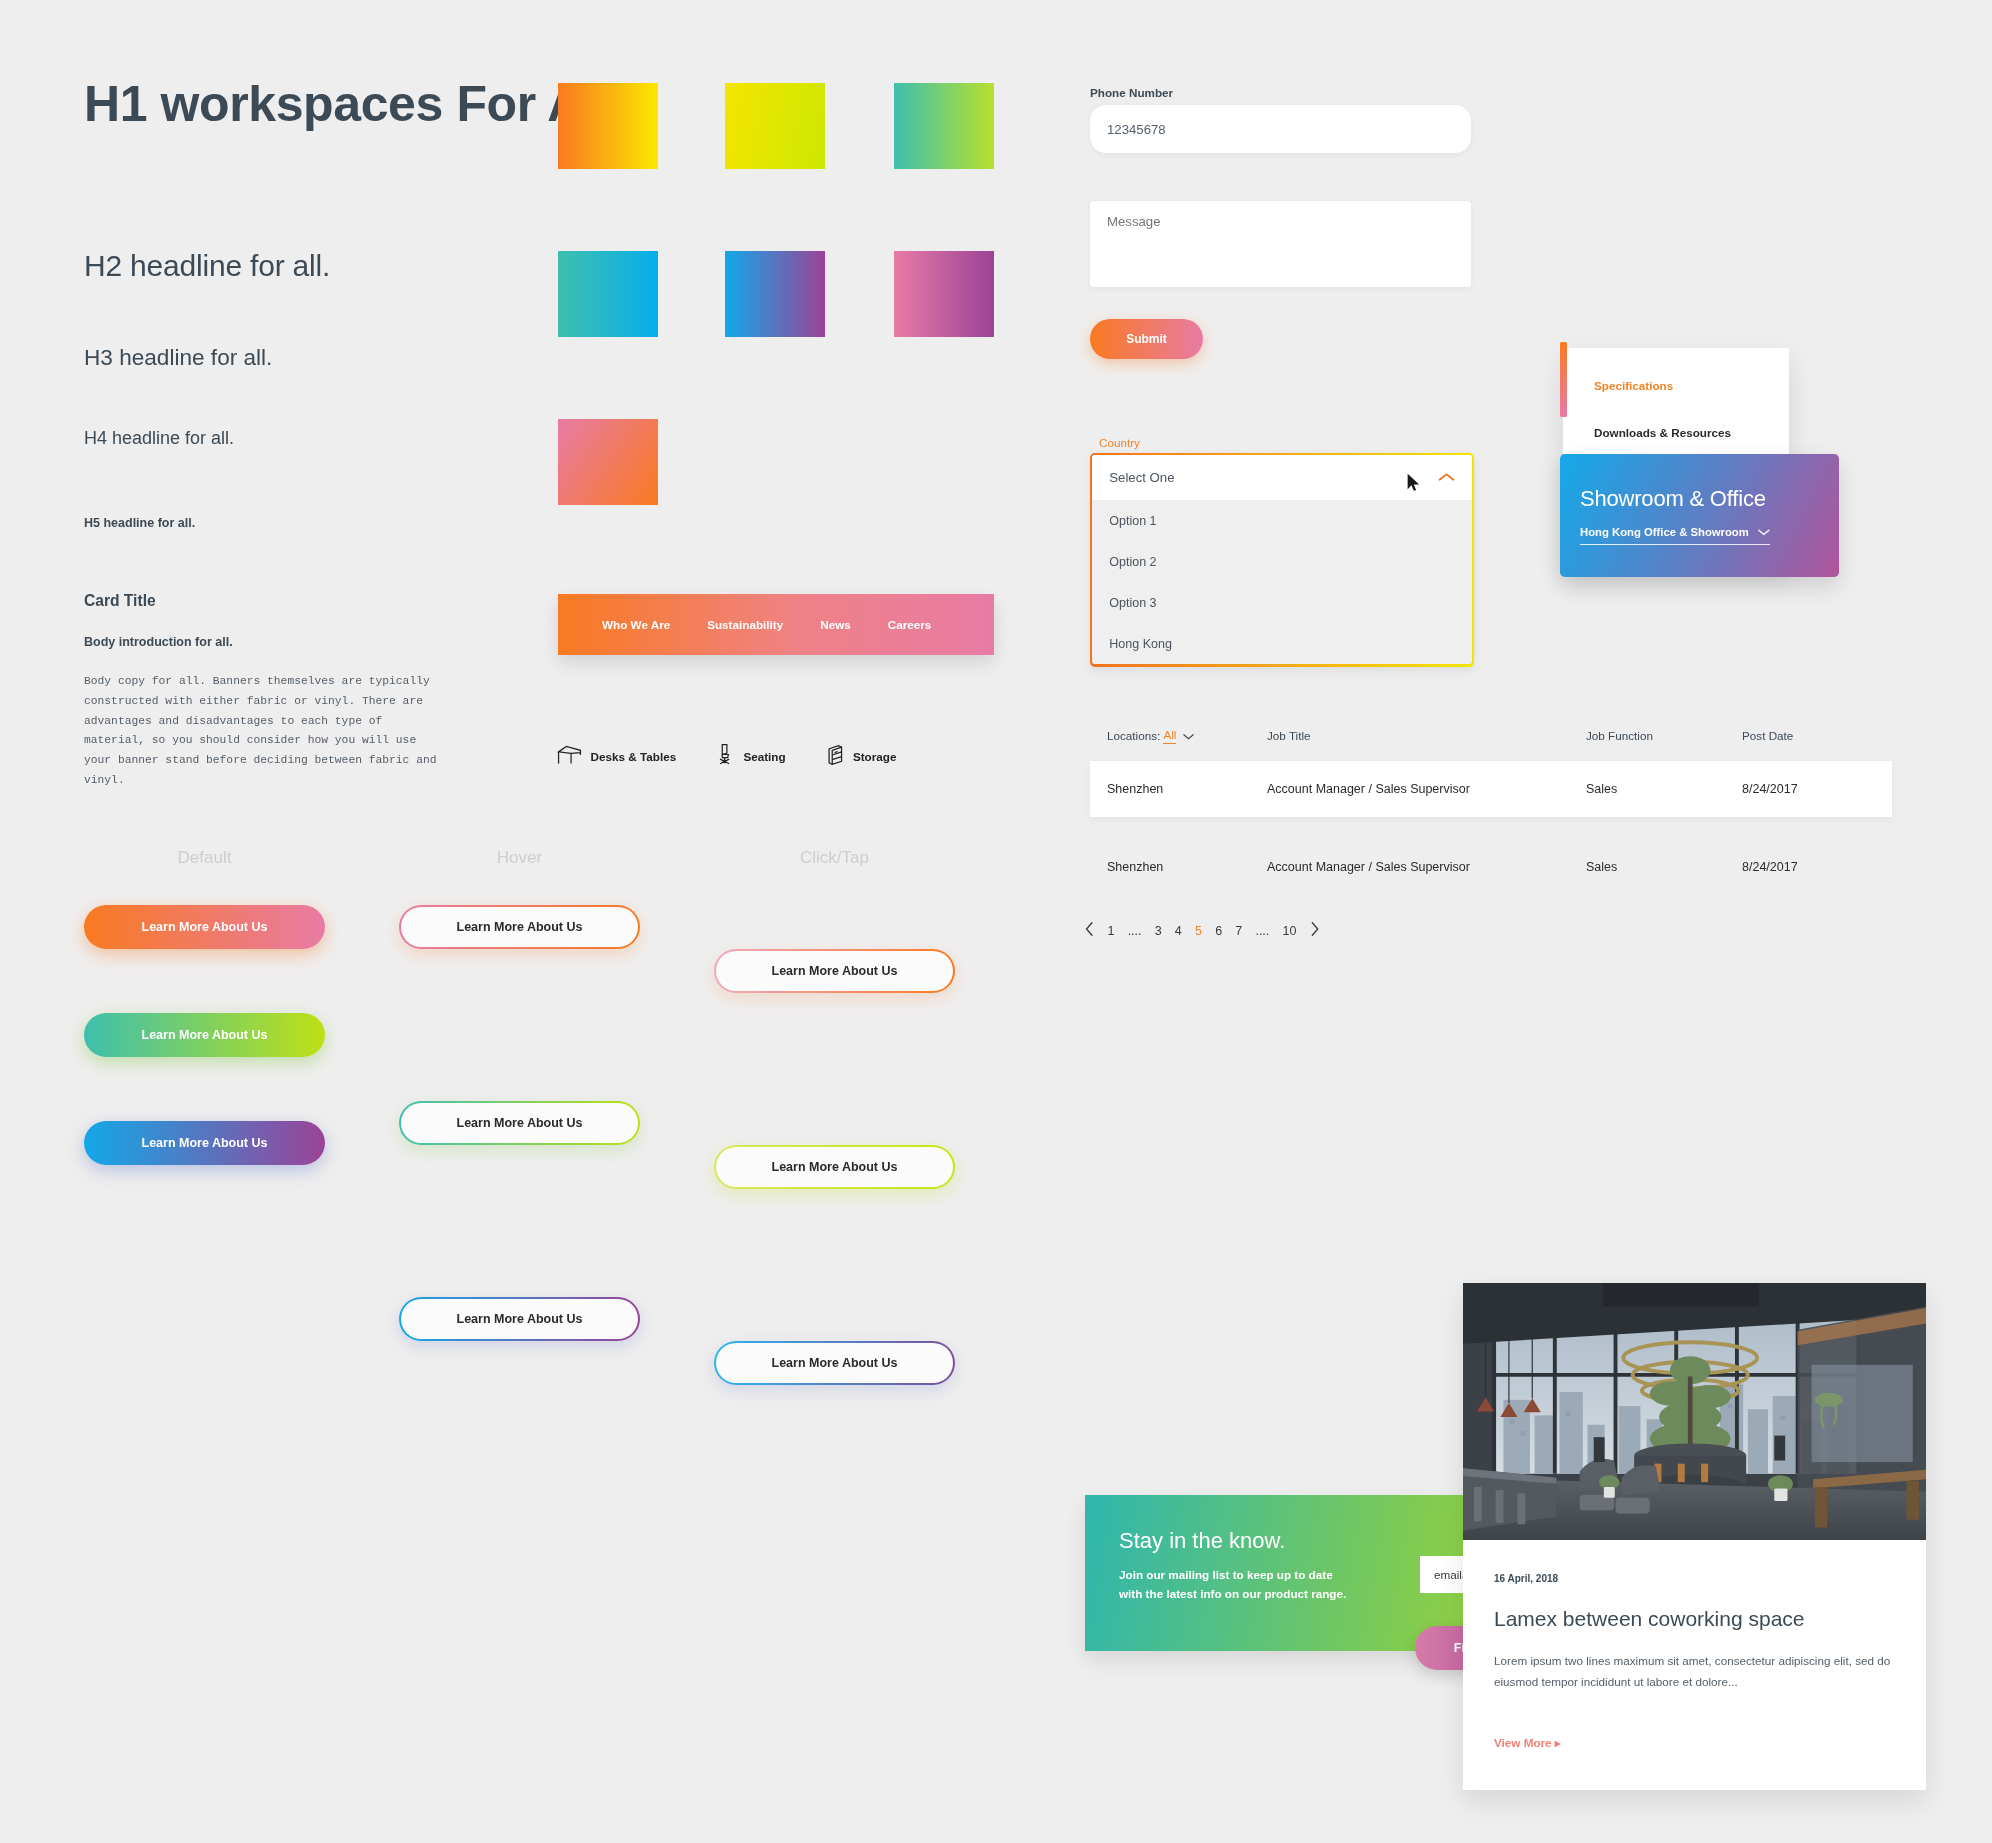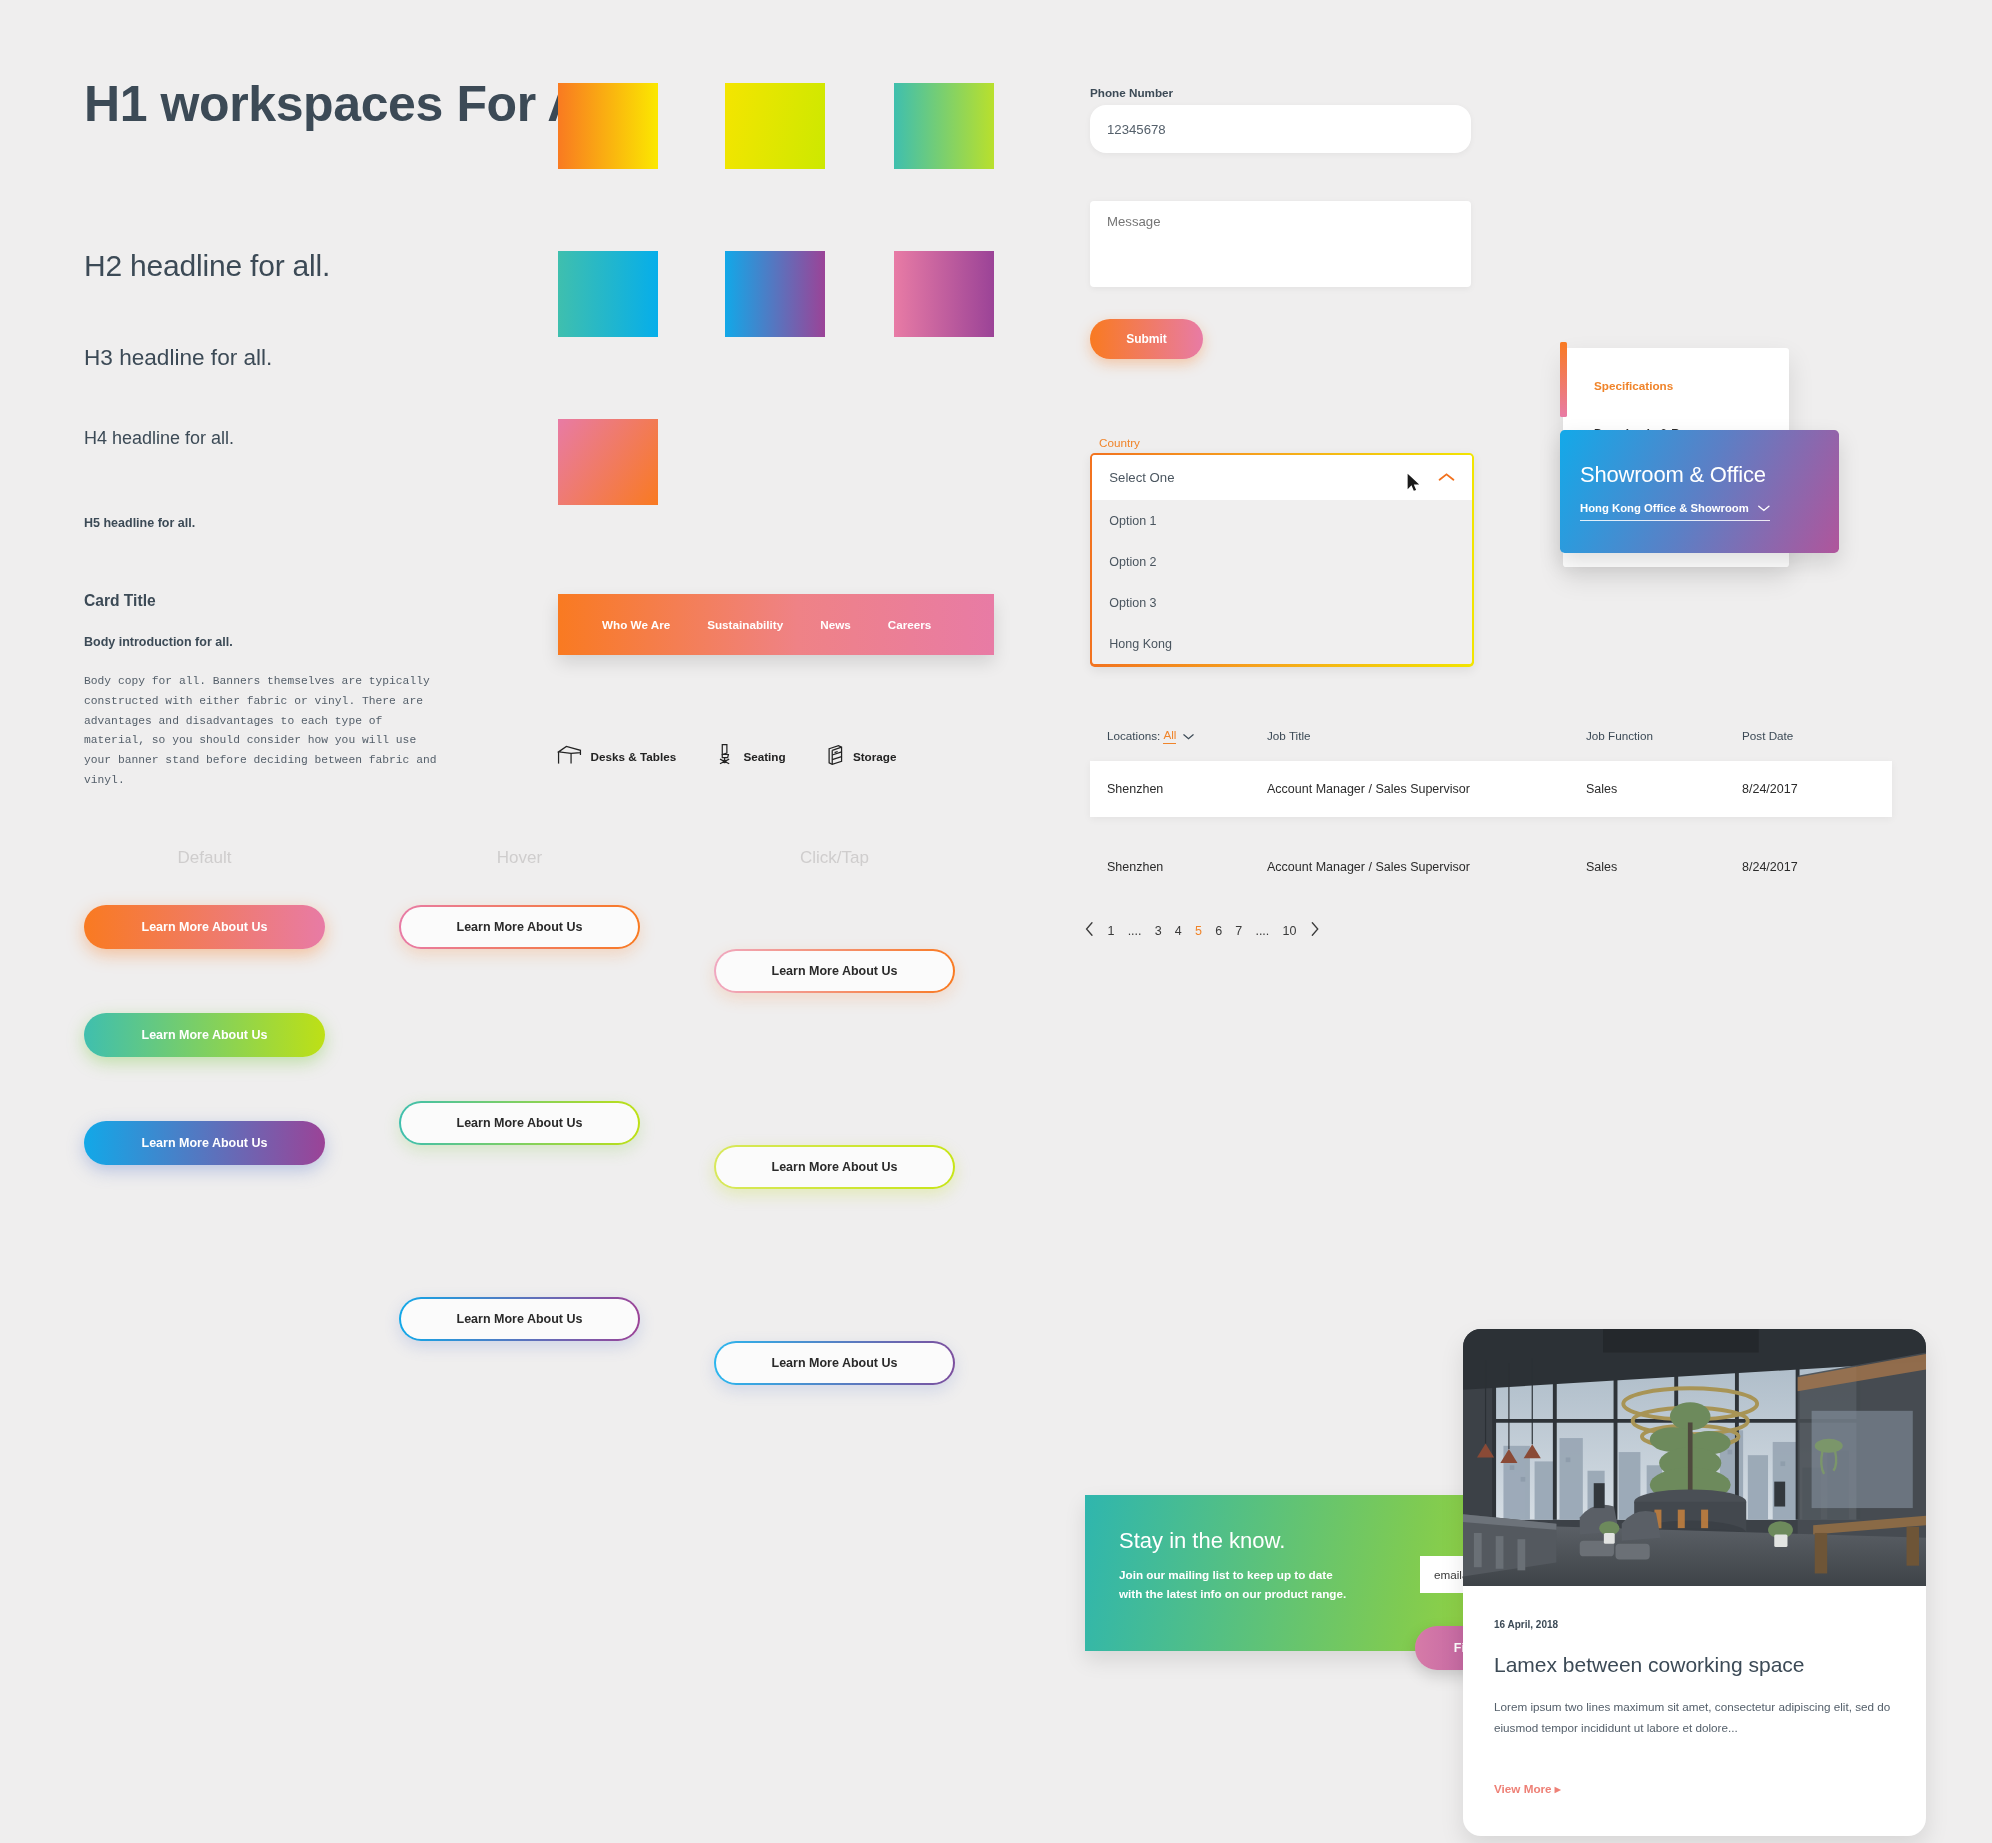--- a/index.html
+++ b/index.html
@@ -307,21 +307,21 @@
   </div>
 
   <div class="abs spec-card" style="left:1563px; top:84px;">
     <div class="spec-bar"></div>
     <div class="spec-item active">Specifications</div>
     <div class="spec-item">Downloads &amp; Resources</div>
     <div class="spec-item">Material Options</div>
     <div class="spec-item">Related Products</div>
   </div>
 
-  <div class="abs showroom" style="left:1560px; top:430px;padding-left:20px;">
+  <div class="abs showroom" style="left:1560px; top:454px;padding-left:20px;">
     <div class="title">Showroom &amp; Office</div>
     <div class="picker">
       <span>Hong Kong Office &amp; Showroom</span>
       <span>
         <svg width="11.7" height="7" viewBox="0 0 15 9" fill="none" stroke="#fff" stroke-width="1.8" stroke-linecap="round">
             <path d="M1 1.5 L7.5 7 L14 1.5"></path>
           </svg>
       </span>
     </div>
   </div>
@@ -383,21 +383,21 @@
     <button class="finish-btn">
       <span>Finish</span>
       <span>
         <svg width="15.6" height="12.5" viewBox="0 0 20 16" fill="none" stroke="#fff" stroke-width="2.1" stroke-linecap="round">
             <path d="M2 8 L7 13 L18 2"></path>
           </svg>
       </span>
     </button>
   </div>
 
-  <div class="abs nc-card" style="left:1463px; top:1329px;border-radius:18px;">
+  <div class="abs nc-card" style="left:1463px; top:1283px;">
     <div class="nc-img">
       <svg width="463" height="257" viewBox="0 0 595 330">
         <defs>
           <linearGradient id="sky" x1="0" y1="0" x2="0" y2="1">
             <stop offset="0%" stop-color="#aab9c6"></stop>
               <stop offset="100%" stop-color="#d5dde4"></stop>
           </linearGradient>
           <linearGradient id="flr" x1="0" y1="0" x2="0" y2="1">
             <stop offset="0%" stop-color="#5c6167"></stop>
               <stop offset="100%" stop-color="#3e4348"></stop>

